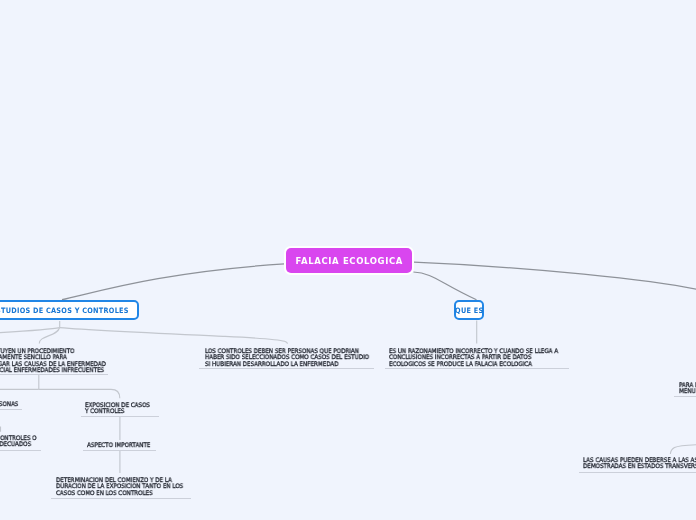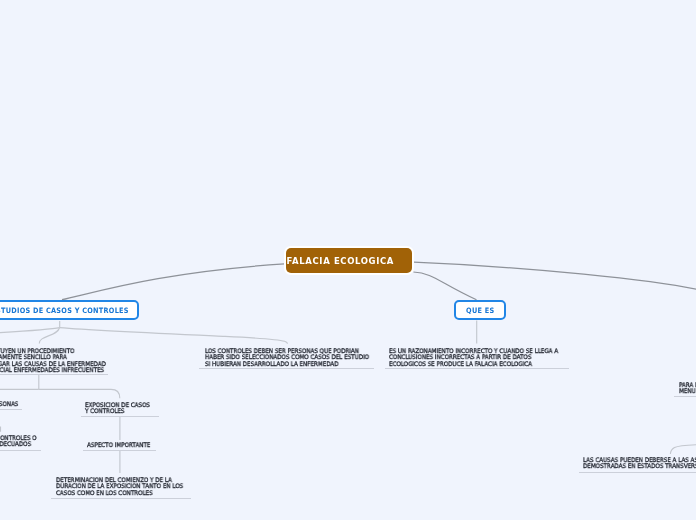--- a/index.html
+++ b/index.html
@@ -4,21 +4,21 @@
 <title>Mind Map</title>
 <style>
   html,body{margin:0;padding:0;}
   body{width:696px;height:520px;overflow:hidden;background:#f0f4fd;
        font-family:"DejaVu Sans",sans-serif;}
   #canvas{position:relative;width:696px;height:520px;overflow:hidden;}
   svg.links{position:absolute;left:0;top:0;width:696px;height:520px;}
 
   .node{position:absolute;box-sizing:border-box;}
 
-  .root-node{background:#a16207;border-radius:5px;display:flex;align-items:center;
+  .root-node{background:#d946ef;border-radius:5px;display:flex;align-items:center;justify-content:center;
              box-shadow:0 0 0 2px #ffffff;will-change:transform;}
   .root-node span{color:#ffffff;font-weight:bold;font-size:8.5px;letter-spacing:0.62px;white-space:nowrap;
                   text-indent:0.62px;position:relative;top:0.8px;}
 
   .pill-node{background:#ffffff;border:2px solid #2186e6;border-radius:5px;display:flex;align-items:center;justify-content:center;
              will-change:transform;}
   .pill-node span{color:#1877d4;font-weight:bold;font-size:7.4px;letter-spacing:0.3px;white-space:nowrap;
                   transform:scaleX(0.885);text-indent:0.3px;}
 
   .tnode{position:absolute;}
@@ -56,21 +56,21 @@
   </svg>
 
   <div class="node root-node" style="left:286px;top:248px;width:126px;height:25px;">
     <span>FALACIA ECOLOGICA</span>
   </div>
 
   <div class="node pill-node" style="left:-18.5px;top:300px;width:156.5px;height:20.4px;">
     <span>ESTUDIOS DE CASOS Y CONTROLES</span>
   </div>
 
-  <div class="node pill-node" style="left:454px;top:300.2px;width:52px;height:20.2px;">
+  <div class="node pill-node" style="left:454px;top:300.2px;width:30px;height:20.2px;">
     <span>QUE ES</span>
   </div>
 
   <div class="tnode" style="left:-23.92px;top:347.90px;">
     <div class="lines">
       <div class="ln">CONSTITUYEN UN PROCEDIMIENTO</div>
       <div class="ln">RELATIVAMENTE SENCILLO PARA</div>
       <div class="ln">INVESTIGAR LAS CAUSAS DE LA ENFERMEDAD</div>
       <div class="ln">EN ESPECIAL ENFERMEDADES INFRECUENTES</div>
     </div>

